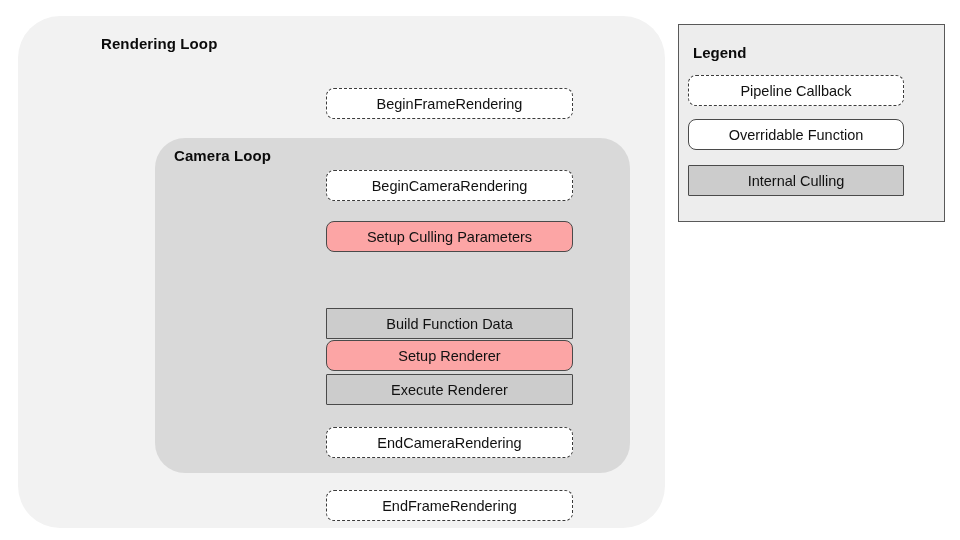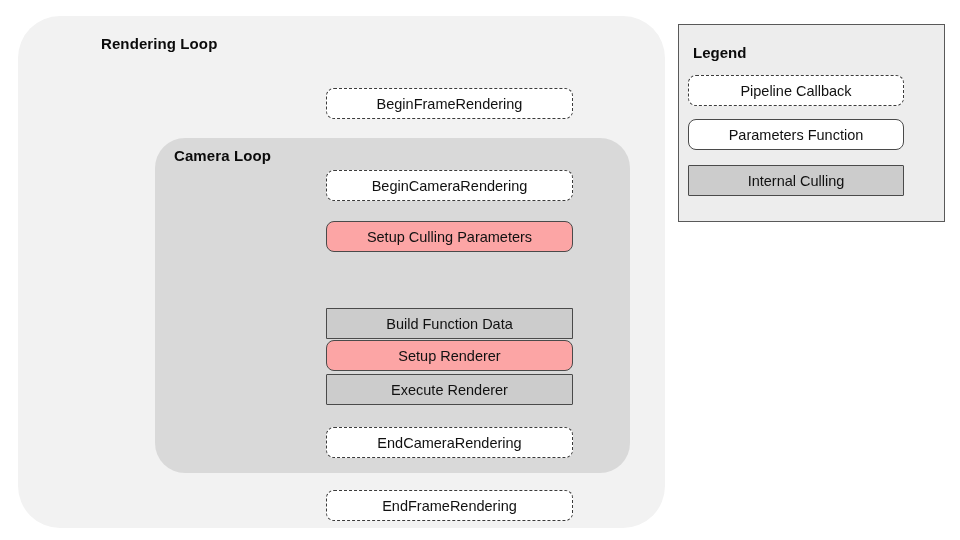--- a/index.html
+++ b/index.html
@@ -153,18 +153,18 @@
       <div class="node overridable" style="top: 340px;">Setup Renderer</div>
       <div class="node internal" style="top: 374px;">Execute Renderer</div>
       <div class="node callback" style="top: 427px;">EndCameraRendering</div>
       <div class="node callback" style="top: 490px;">EndFrameRendering</div>
     </div>
 
   <div class="legend-panel">
     <div class="legend-title">Legend</div>
     <div id="legend-items-layer">
         <div class="legend-item callback" style="top: 50px;">Pipeline Callback</div>
-        <div class="legend-item overridable" style="top: 94px;">Parameters Function</div>
+        <div class="legend-item overridable" style="top: 94px;">Overridable Function</div>
         <div class="legend-item internal" style="top: 140px;">Internal Culling</div>
       </div>
   </div>
 
 </div>
 
 </body></html>

